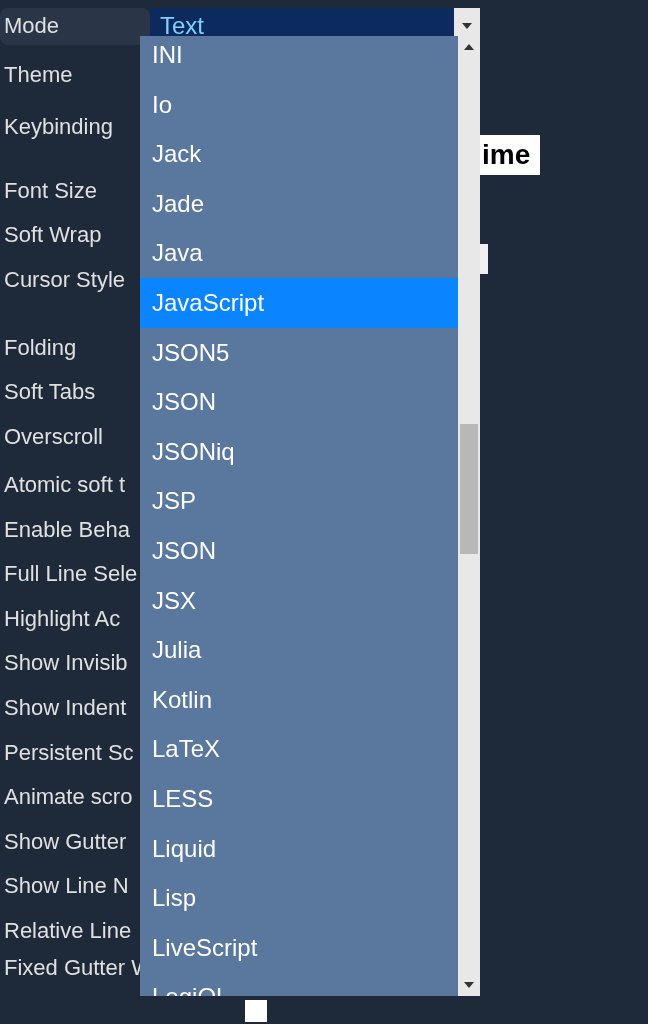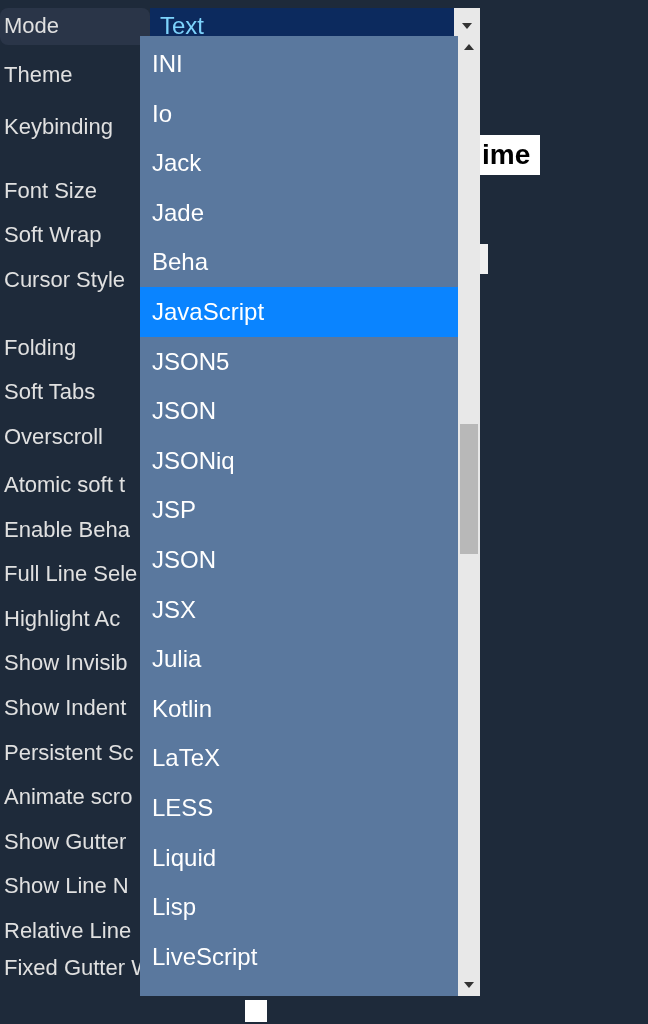--- a/index.html
+++ b/index.html
@@ -86,21 +86,21 @@
       padding-top: 0;
     }
     .dropdown-item {
       padding: 8px 12px;
       font-size: 24px;
       color: #ffffff;
       cursor: pointer;
       line-height: 1.4;
     }
     .dropdown-item.first {
-      padding-top: 11px;
+      padding-top: 2px;
     }
     .dropdown-item.highlighted {
       background: #0a84ff;
     }
     .dropdown-scrollbar {
       width: 22px;
       background: #e8e8e8;
       position: relative;
     }
     .scrollbar-up, .scrollbar-down {
@@ -235,21 +235,21 @@
 <div class="peek-right">ime</div>
 <div class="peek-box"></div>
 <div class="checkbox-peek"></div>
 
 <div class="dropdown-list">
   <div class="dropdown-items" id="dropdown-items">
       <div class="dropdown-item first">INI</div>
       <div class="dropdown-item">Io</div>
       <div class="dropdown-item">Jack</div>
       <div class="dropdown-item">Jade</div>
-      <div class="dropdown-item">Beha</div>
+      <div class="dropdown-item">Java</div>
       <div class="dropdown-item highlighted">JavaScript</div>
       <div class="dropdown-item">JSON5</div>
       <div class="dropdown-item">JSON</div>
       <div class="dropdown-item">JSONiq</div>
       <div class="dropdown-item">JSP</div>
       <div class="dropdown-item">JSON</div>
       <div class="dropdown-item">JSX</div>
       <div class="dropdown-item">Julia</div>
       <div class="dropdown-item">Kotlin</div>
       <div class="dropdown-item">LaTeX</div>

